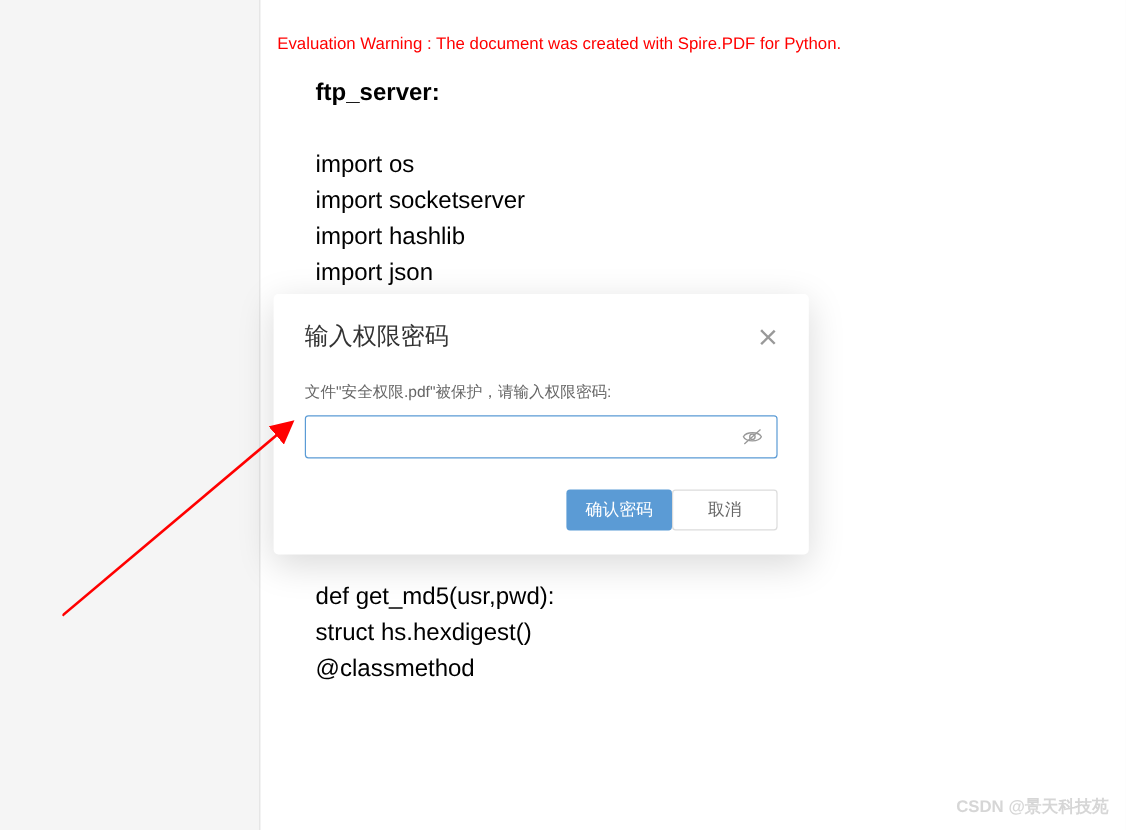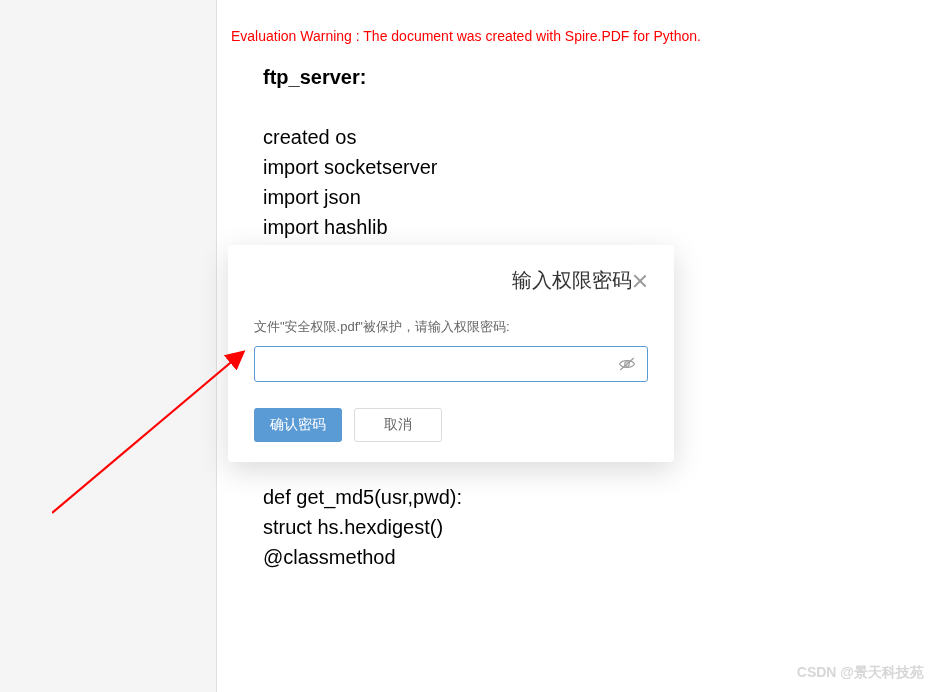--- a/index.html
+++ b/index.html
@@ -46,21 +46,21 @@
       top: 245px;
       width: 446px;
       background: #fff;
       border-radius: 4px;
       box-shadow: 0 8px 30px rgba(0,0,0,0.15);
       padding: 22px 26px 20px 26px;
       z-index: 10;
     }
     .dialog-header {
       display: flex;
-      justify-content: flex-end;
+      justify-content: space-between;
       align-items: center;
       margin-bottom: 24px;
     }
     .dialog-title {
       font-size: 20px;
       color: #333;
       font-weight: normal;
     }
     .close-icon {
       width: 16px;
@@ -106,22 +106,21 @@
       width: 18px;
       height: 14px;
       cursor: pointer;
     }
     .eye-icon svg {
       width: 100%;
       height: 100%;
     }
     .dialog-buttons {
       display: flex;
-      justify-content: flex-start;
-      gap: 12px;
+      justify-content: flex-end;
       margin-top: 18px;
     }
     .btn {
       width: 88px;
       height: 34px;
       border-radius: 3px;
       font-size: 14px;
       cursor: pointer;
       border: none;
       display: flex;
@@ -155,24 +154,24 @@
       font-weight: bold;
     }
   </style>
 </head>
 <body>
 
 <div class="page-container">
   <div class="warning-text">Evaluation Warning : The document was created with Spire.PDF for Python.</div>
   <div class="content">
     <div class="bold-heading">ftp_server:</div>
-    <div>created os</div>
+    <div>import os</div>
     <div>import socketserver</div>
+    <div>import hashlib</div>
     <div>import json</div>
-    <div>import hashlib</div>
     <div>import struct</div>
     <div>&nbsp;</div>
     <div>&nbsp;</div>
     <div>&nbsp;</div>
     <div>&nbsp;</div>
     <div>&nbsp;</div>
     <div>&nbsp;</div>
     <div>&nbsp;</div>
     <div>def get_md5(usr,pwd):</div>
     <div>struct hs.hexdigest()</div>

